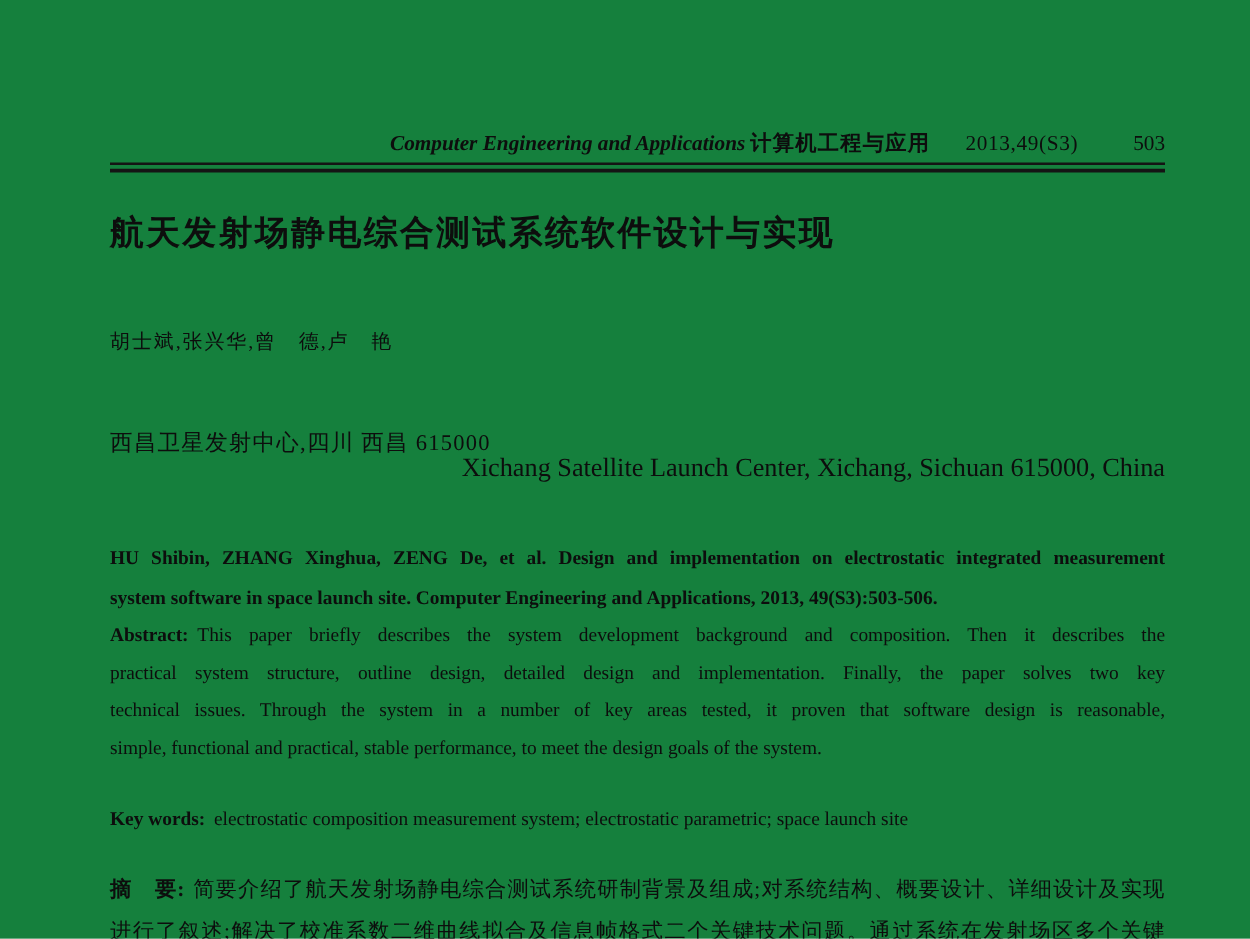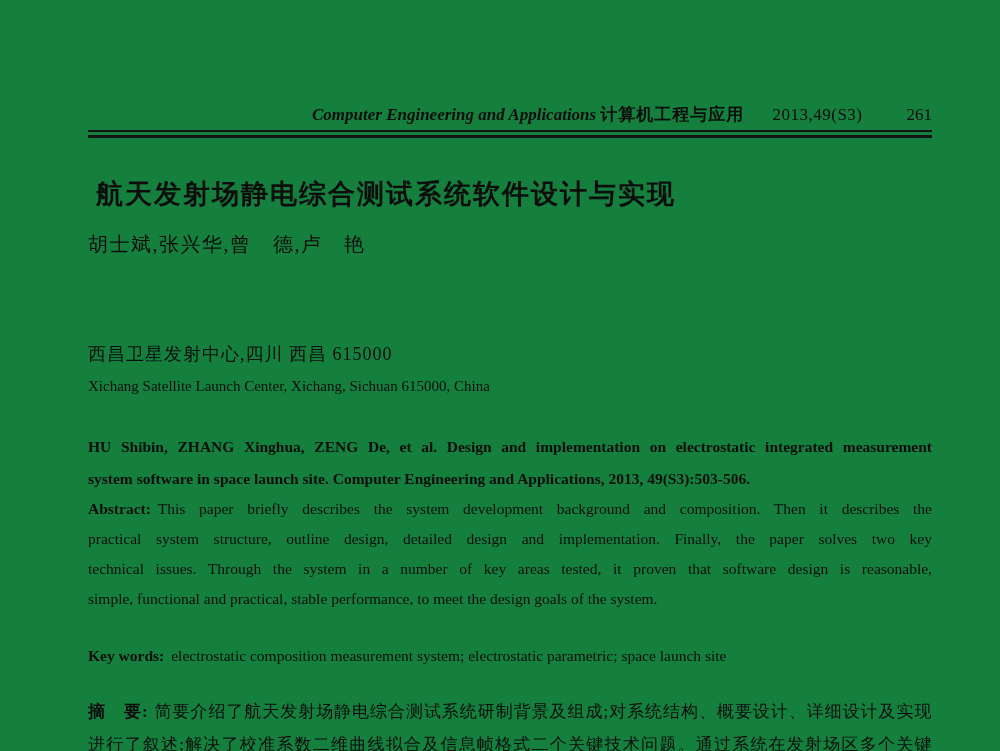--- a/index.html
+++ b/index.html
@@ -38,40 +38,40 @@
   .issue { margin-left: auto; letter-spacing: 0.5px; }
   .pageno { margin-left: 44px; }
 
   .rule { position: absolute; left: 88px; width: 844px; background: #141414; }
   .rule-thin  { top: 130px; height: 2px; }
   .rule-thick { top: 135px; height: 3px; }
 
   
   .title {
     top: 169px;
-    margin: 8px;
+    margin: 0;
     font-family: "Liberation Sans", "DejaVu Sans", sans-serif;
     font-weight: bold;
     font-size: 27px;
     letter-spacing: 2px;
     line-height: 34px;
     white-space: nowrap;
   }
 
   .authors-zh {
-    top: 232px;
-    font-size: 20px;
+    top: 262px;
+    font-size: 16px;
     line-height: 24px;
     letter-spacing: 1.5px;
     white-space: nowrap;
   }
   .authors-en { top: 282px; font-size: 17.5px; line-height: 22px; white-space: nowrap; }
 
   .affil-zh { top: 343px; font-size: 18px; line-height: 22px; letter-spacing: 1px; white-space: nowrap; }
-  .affil-en { top: 375px; font-size: 15px; line-height: 22px; white-space: nowrap; }
+  .affil-en { top: 363px; font-size: 21px; line-height: 22px; white-space: nowrap; text-align: right; }
 
   .citation { top: 431px; font-weight: bold; font-size: 15.5px; line-height: 32px; }
 
   .abstract-en { top: 494px; font-size: 15.5px; line-height: 30px; }
   .keywords    { top: 641px; font-size: 15.5px; line-height: 30px; }
 
   .abstract-zh { top: 695px; font-size: 17px; line-height: 33px; letter-spacing: 0.5px; }
 
   .jl { text-align: justify; text-align-last: justify; }
   .lbl { font-weight: bold; margin-right: 7px; }
@@ -80,21 +80,21 @@
 </head>
 <body>
 
 <div class="page">
 
   <div class="content-abs header">
     <span class="journal-name">
       <span class="journal-en">Computer Engineering and Applications</span><span class="journal-zh">计算机工程与应用</span>
     </span>
     <span class="issue">2013,49(S3)</span>
-    <span class="pageno">261</span>
+    <span class="pageno">503</span>
   </div>
 
   <div class="rule rule-thin"></div>
   <div class="rule rule-thick"></div>
 
   <h1 class="content-abs title">航天发射场静电综合测试系统软件设计与实现</h1>
 
   <div class="content-abs authors-zh">胡士斌,张兴华,曾　德,卢　艳</div>
 
   <div class="content-abs affil-zh">西昌卫星发射中心,四川 西昌 615000</div>

